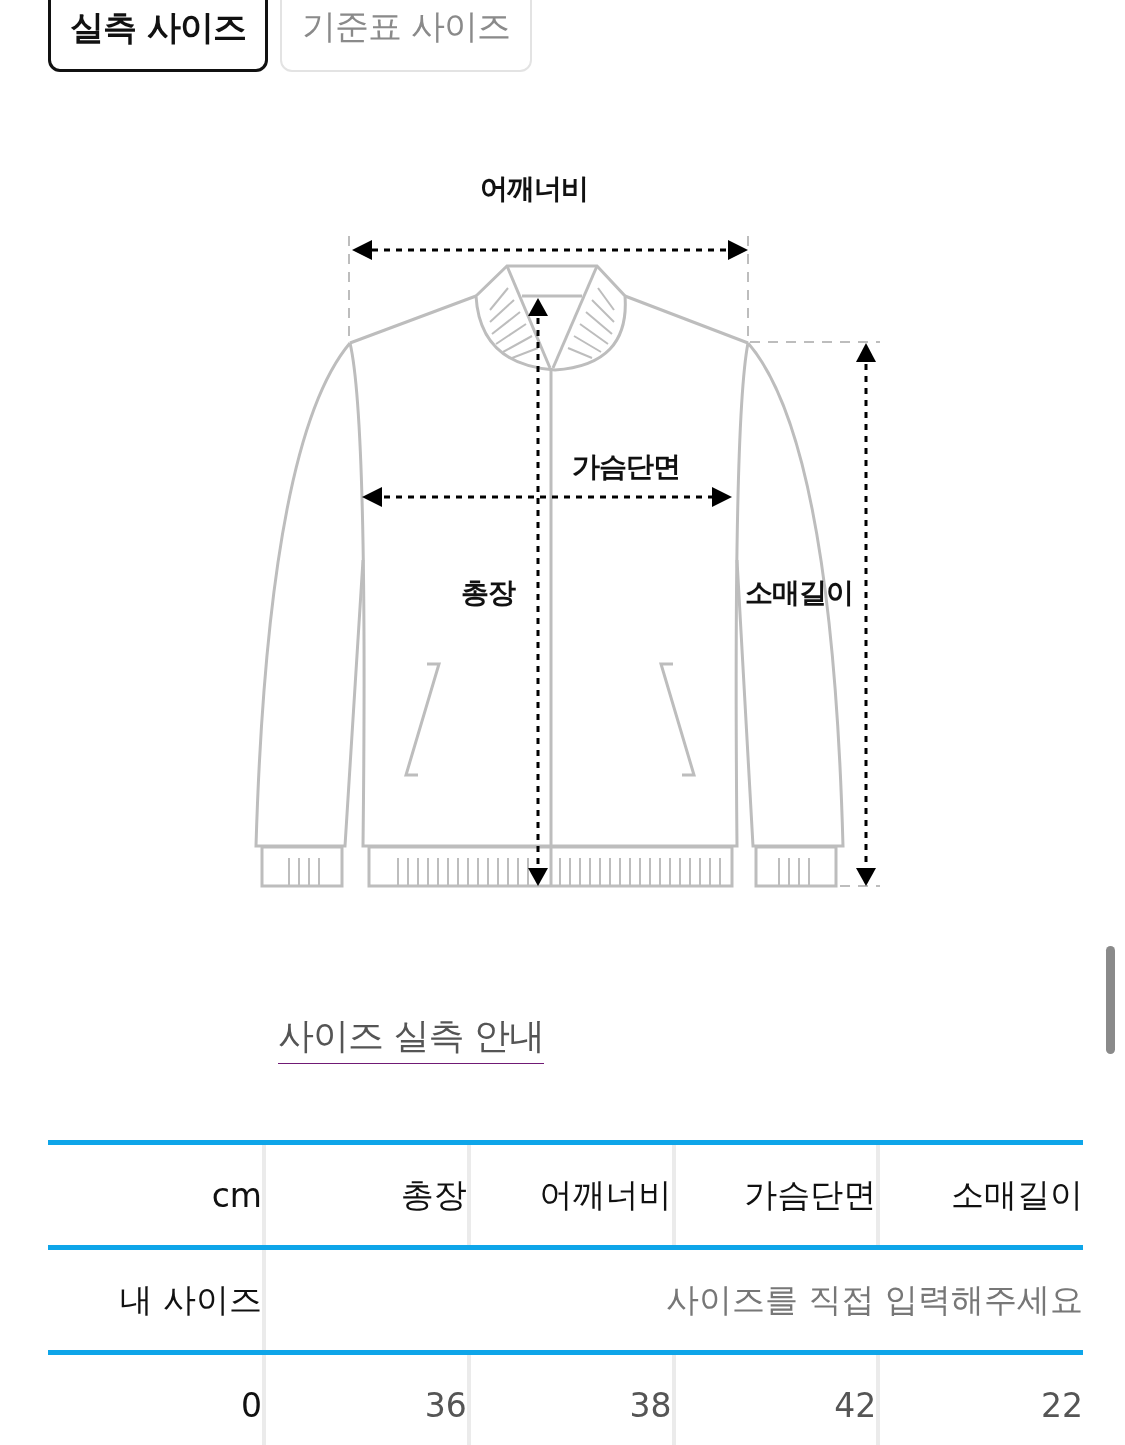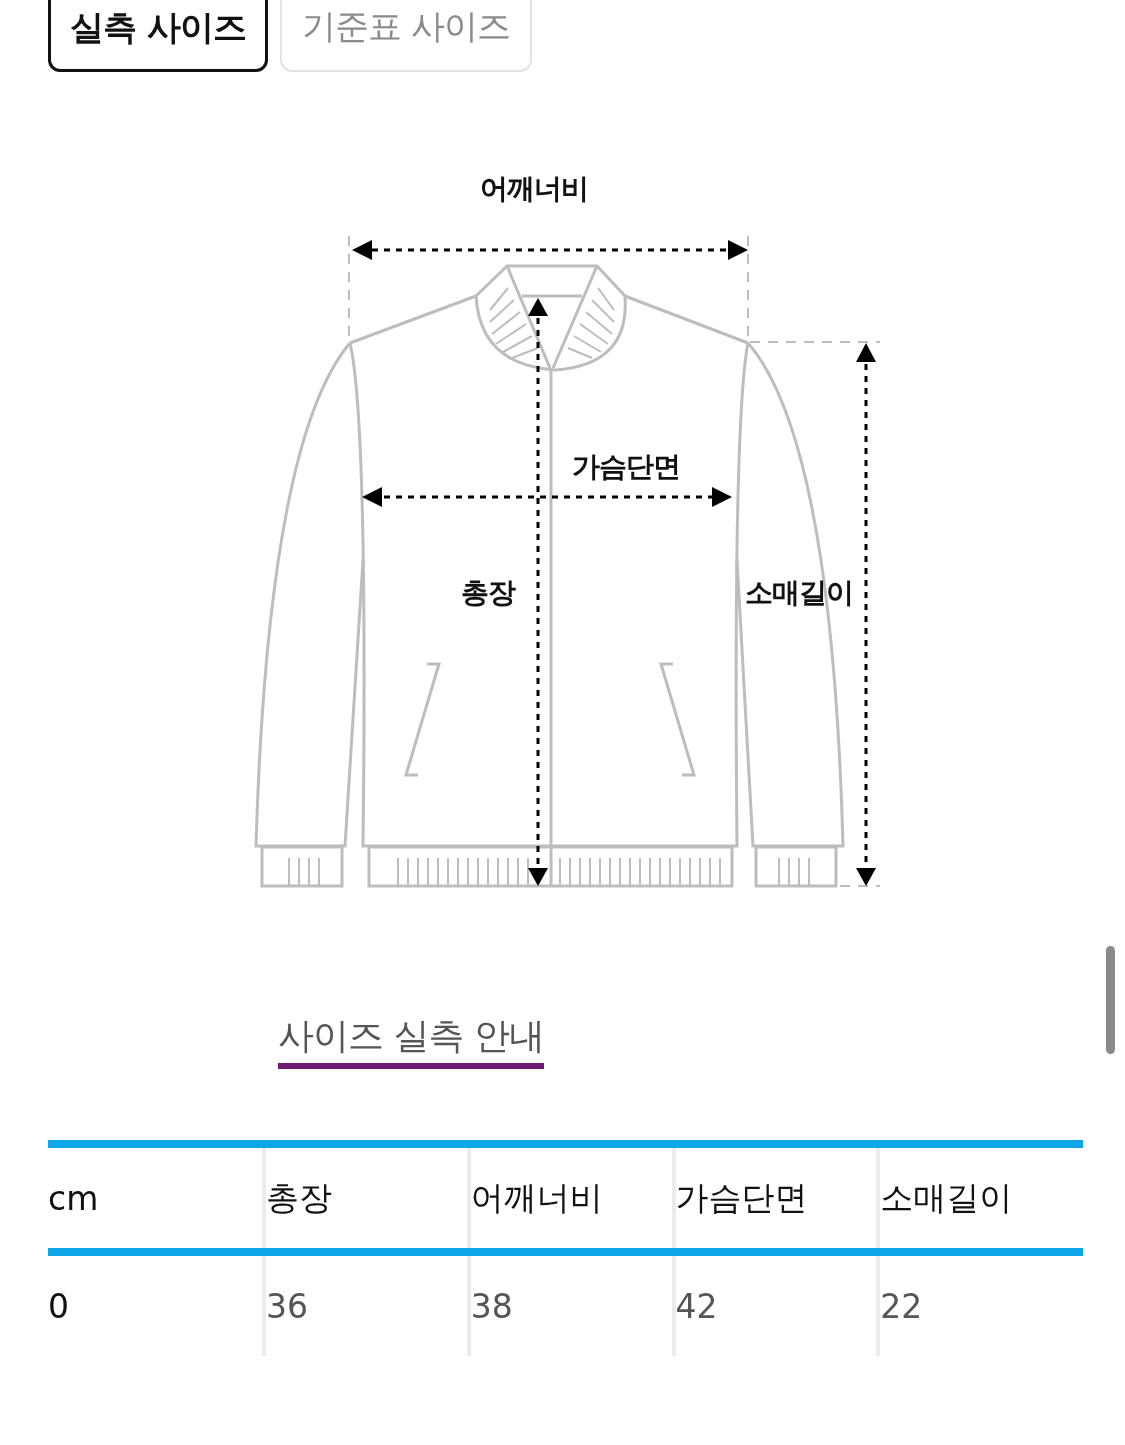--- a/index.html
+++ b/index.html
@@ -21,35 +21,35 @@
   .dlabel {
     position: absolute; font-size: 28px; font-weight: bold; color: #111;
     letter-spacing: -1px; white-space: nowrap;
   }
 
   .links {
     position: absolute; top: 1012px; left: 278px; display: flex; gap: 24px;
   }
   .links a {
     font-size: 36px; color: #555; text-decoration: none;
-    border-bottom: 6px solid #701a75; padding-bottom: 2px; letter-spacing: -1px;
+    border-bottom: 1px solid #701a75; padding-bottom: 2px; letter-spacing: -1px;
   }
 
   .scrollbar {
     position: absolute; left: 1106px; top: 946px; width: 9px; height: 108px;
     background: #8a8a8a; border-radius: 5px;
   }
 
   table.size {
     position: absolute; left: 48px; top: 1140px; width: 1035px;
     border-collapse: collapse; table-layout: fixed;
   }
   table.size td, table.size th {
-    height: 100px; text-align: left; font-size: 33px; padding: 0;
-    border-top: 8px solid #0ea5e9; border-left: 4px solid #ebebeb;
+    height: 100px; text-align: right; font-size: 33px; padding: 0;
+    border-top: 5px solid #0ea5e9; border-left: 4px solid #ebebeb;
   }
   table.size tr td:first-child, table.size tr th:first-child { border-left: none; }
   table.size th { font-weight: normal; color: #111; }
   table.size .hdr-first { width: 214px; }
   table.size .rowlabel { color: #111; }
   table.size .hint { color: #777; }
   table.size .val { color: #555; }
 </style>
 </head>
 <body>
@@ -150,20 +150,24 @@
 <table class="size">
   <tbody>
       <tr>
     <th class="hdr-first">cm</th>
     <th>총장</th>
     <th>어깨너비</th>
     <th>가슴단면</th>
     <th>소매길이</th>
   </tr>
   <tr>
+    <td class="rowlabel">내 사이즈</td>
+    <td class="hint" colspan="4">사이즈를 직접 입력해주세요</td>
+  </tr>
+  <tr>
     <td class="rowlabel">0</td>
     <td class="val">36</td>
     <td class="val">38</td>
     <td class="val">42</td>
     <td class="val">22</td>
   </tr>
 </tbody>
   </table>
 
 </body></html>

